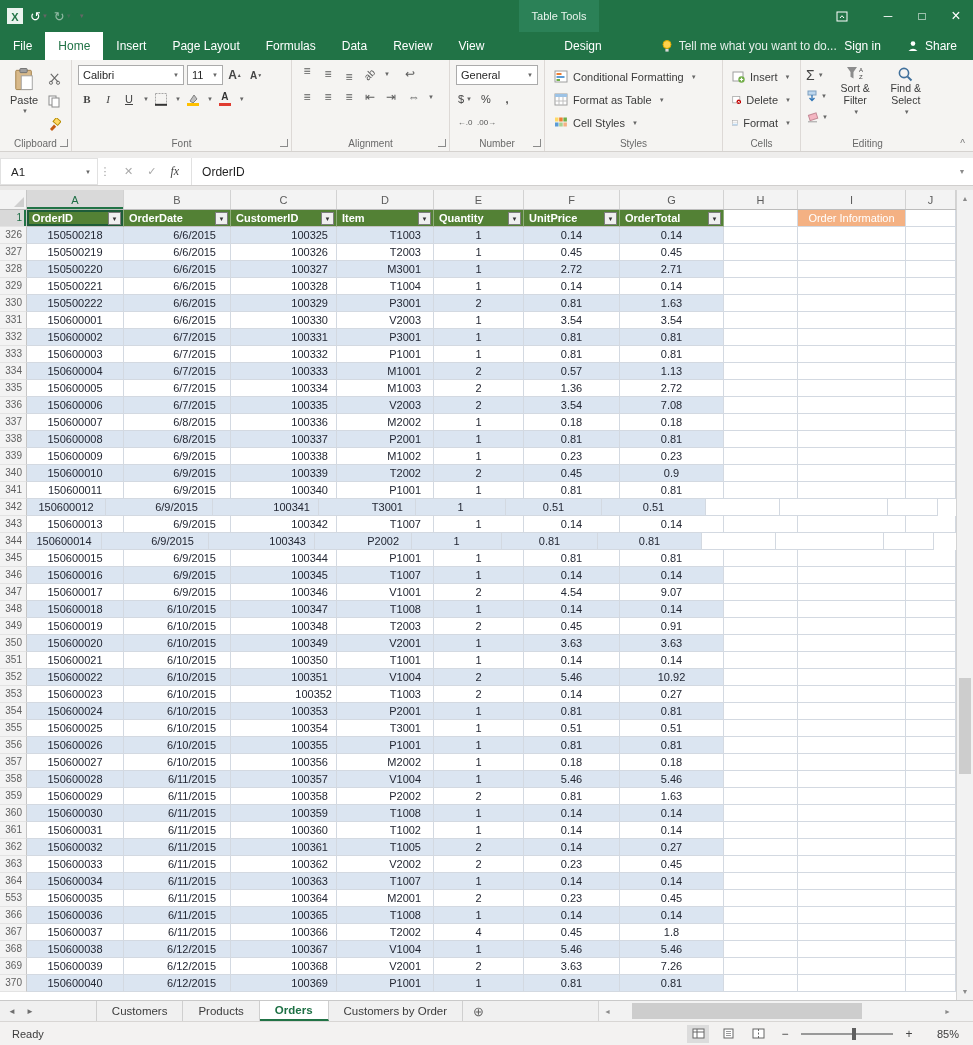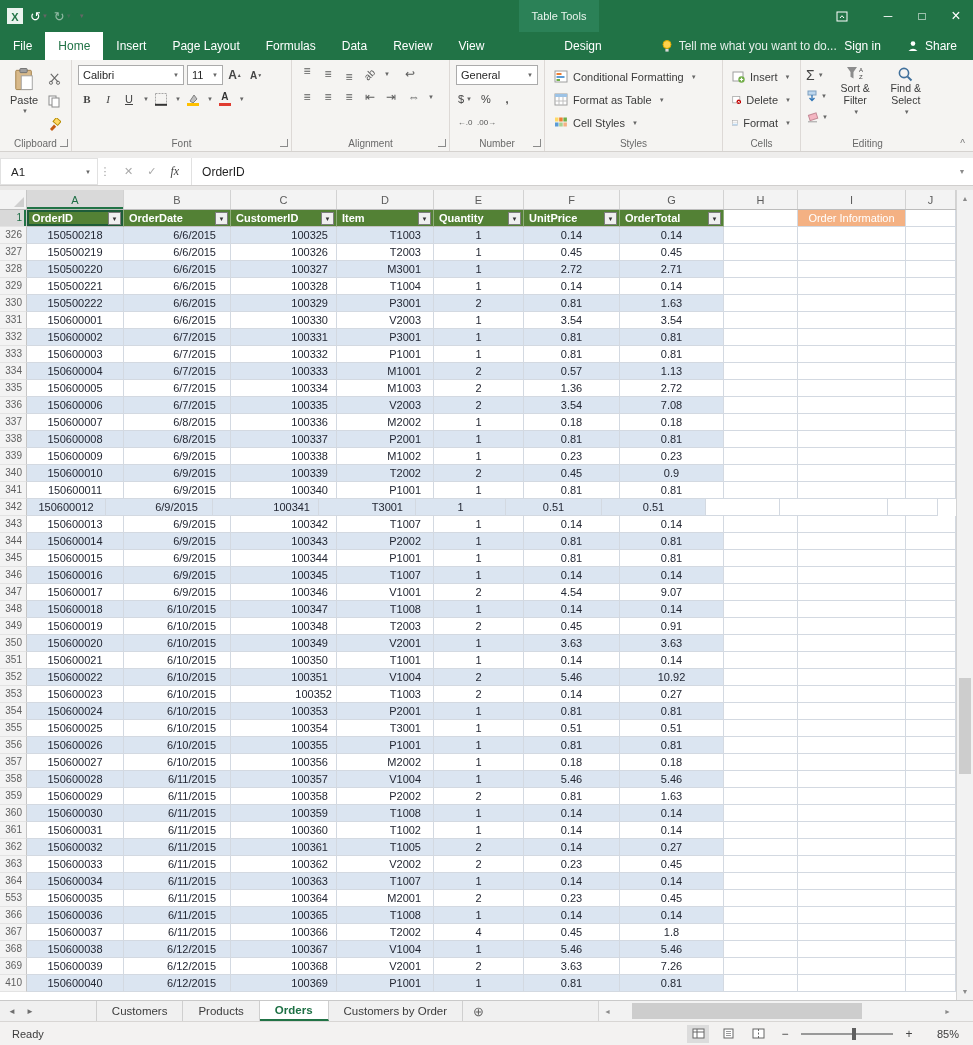--- a/index.html
+++ b/index.html
@@ -791,21 +791,21 @@
           <div class="cell in-table num" style="width: 97px; padding-right: 12px;">T1007</div>
           <div class="cell in-table ctr" style="width: 90px;">1</div>
           <div class="cell in-table ctr" style="width: 96px;">0.14</div>
           <div class="cell in-table ctr" style="width: 104px;">0.14</div>
           <div class="cell" style="width: 74px;"></div>
           <div class="cell" style="width: 108px;"></div>
           <div class="cell" style="width: 50px;"></div>
         </div>
         <div class="grow band">
           <div class="rownum">344</div>
-          <div class="cell in-table ctr" style="width: 97px;">150600014</div>
+          <div class="cell in-table ctr" style="width: 75px;">150600014</div>
           <div class="cell in-table num" style="width: 107px; padding-right: 14px;">6/9/2015</div>
           <div class="cell in-table num" style="width: 106px; padding-right: 8px;">100343</div>
           <div class="cell in-table num" style="width: 97px; padding-right: 12px;">P2002</div>
           <div class="cell in-table ctr" style="width: 90px;">1</div>
           <div class="cell in-table ctr" style="width: 96px;">0.81</div>
           <div class="cell in-table ctr" style="width: 104px;">0.81</div>
           <div class="cell" style="width: 74px;"></div>
           <div class="cell" style="width: 108px;"></div>
           <div class="cell" style="width: 50px;"></div>
         </div>
@@ -1128,21 +1128,21 @@
           <div class="cell in-table num" style="width: 106px; padding-right: 8px;">100368</div>
           <div class="cell in-table num" style="width: 97px; padding-right: 12px;">V2001</div>
           <div class="cell in-table ctr" style="width: 90px;">2</div>
           <div class="cell in-table ctr" style="width: 96px;">3.63</div>
           <div class="cell in-table ctr" style="width: 104px;">7.26</div>
           <div class="cell" style="width: 74px;"></div>
           <div class="cell" style="width: 108px;"></div>
           <div class="cell" style="width: 50px;"></div>
         </div>
         <div class="grow band">
-          <div class="rownum">410</div>
+          <div class="rownum">370</div>
           <div class="cell in-table ctr" style="width: 97px;">150600040</div>
           <div class="cell in-table num" style="width: 107px; padding-right: 14px;">6/12/2015</div>
           <div class="cell in-table num" style="width: 106px; padding-right: 8px;">100369</div>
           <div class="cell in-table num" style="width: 97px; padding-right: 12px;">P1001</div>
           <div class="cell in-table ctr" style="width: 90px;">1</div>
           <div class="cell in-table ctr" style="width: 96px;">0.81</div>
           <div class="cell in-table ctr" style="width: 104px;">0.81</div>
           <div class="cell" style="width: 74px;"></div>
           <div class="cell" style="width: 108px;"></div>
           <div class="cell" style="width: 50px;"></div>

